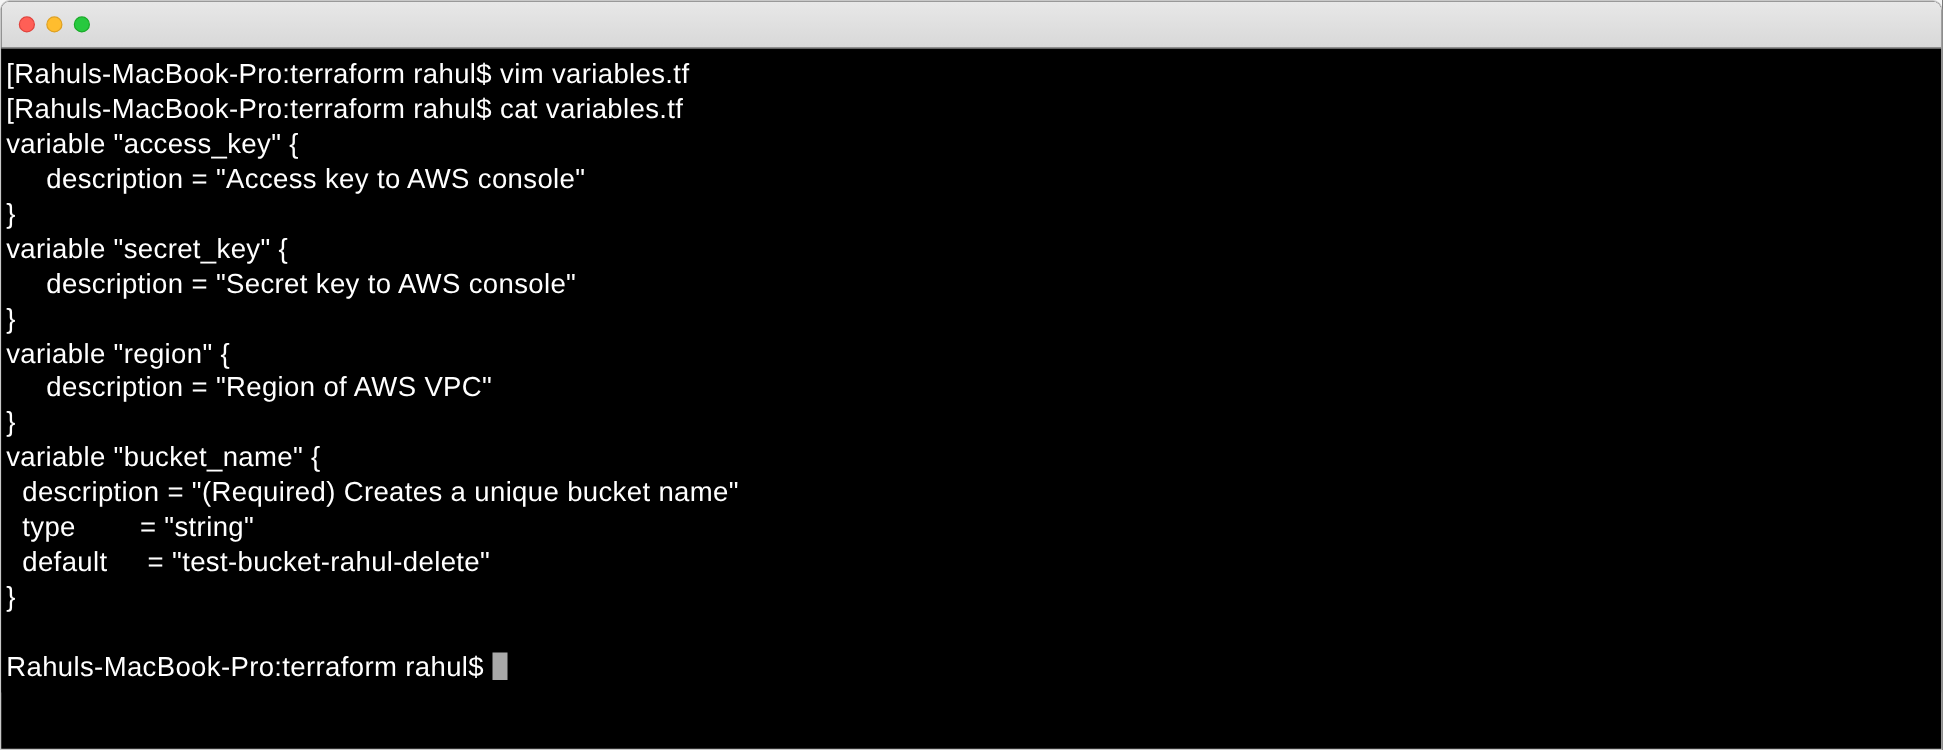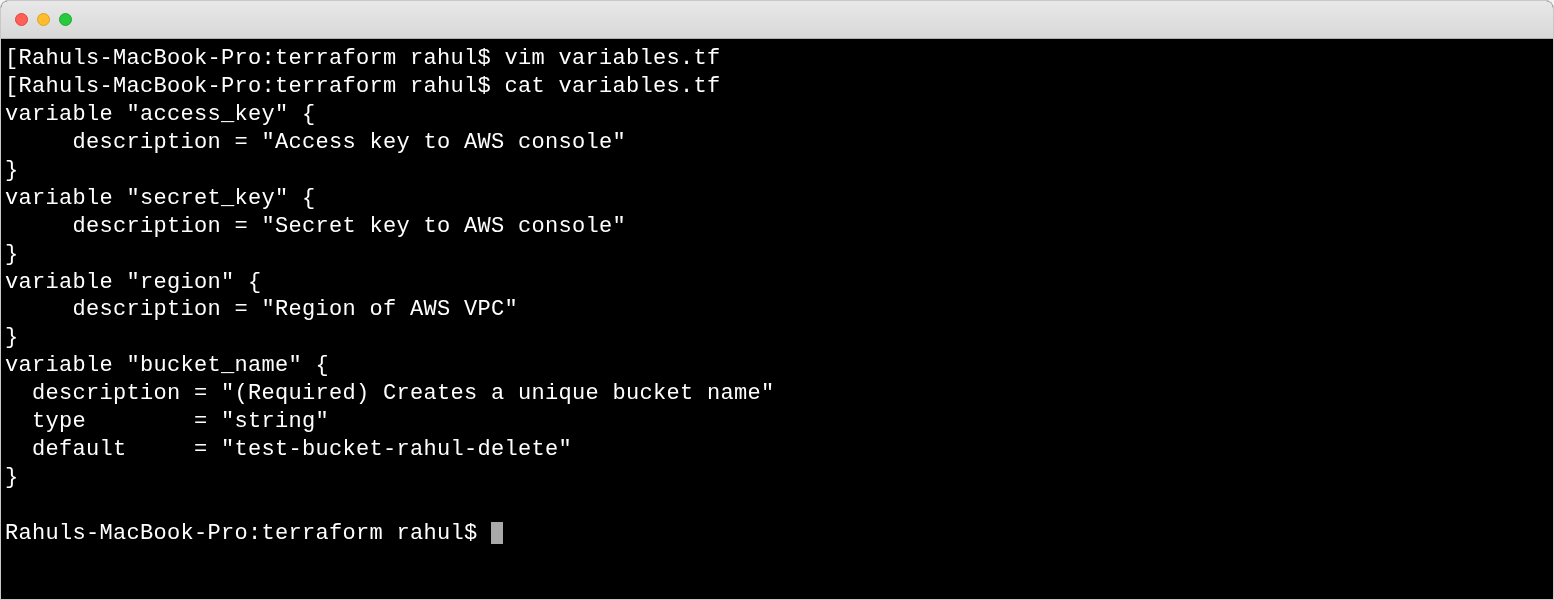--- a/index.html
+++ b/index.html
@@ -34,21 +34,21 @@
       width: 13px;
       height: 13px;
       border-radius: 50%;
     }
     .light.red { background: #ff5f56; border: 0.5px solid #e0443e; }
     .light.yellow { background: #ffbd2e; border: 0.5px solid #dea123; }
     .light.green { background: #27c93f; border: 0.5px solid #1aab29; }
     .terminal {
       background: #000;
       color: #fff;
-      font-family: Liberation Mono, monospace;
+      font-family: Liberation Sans, sans-serif;
       font-size: 22px;
       font-weight: 500;
       line-height: 1.27;
       padding: 6px 4px;
       white-space: pre;
       letter-spacing: 0.3px;
     }
     .cursor {
       display: inline-block;
       width: 12px;

